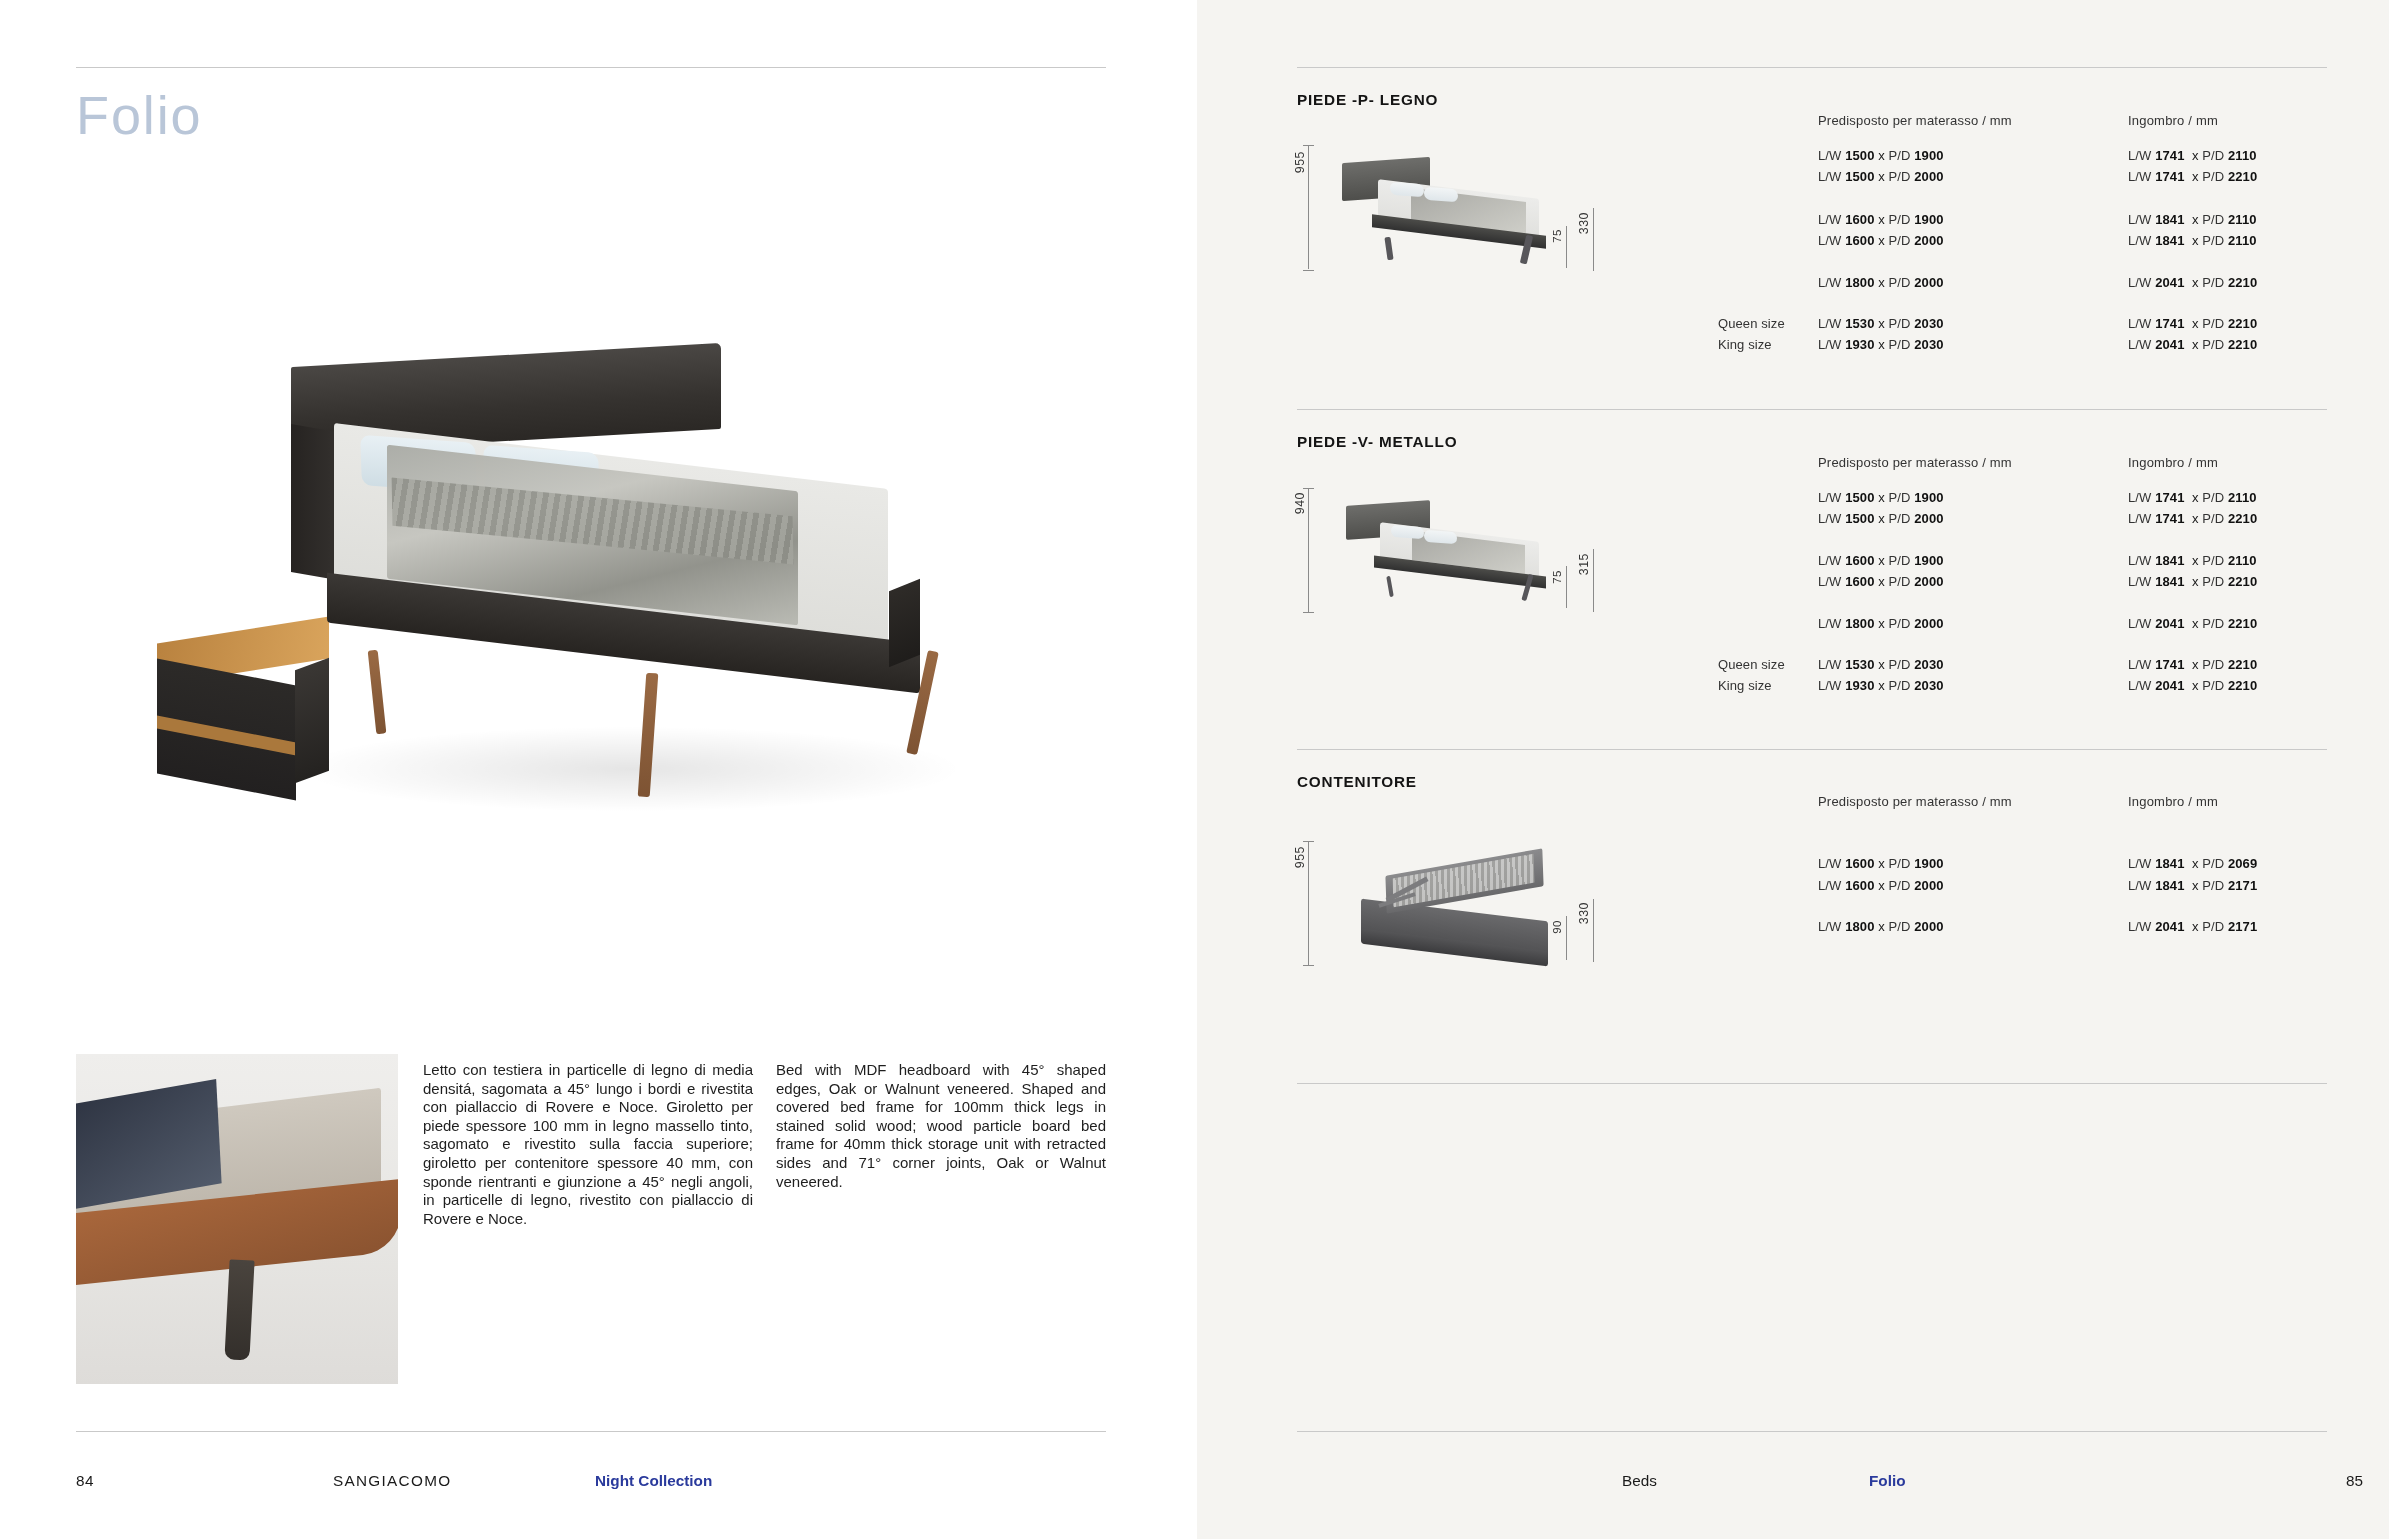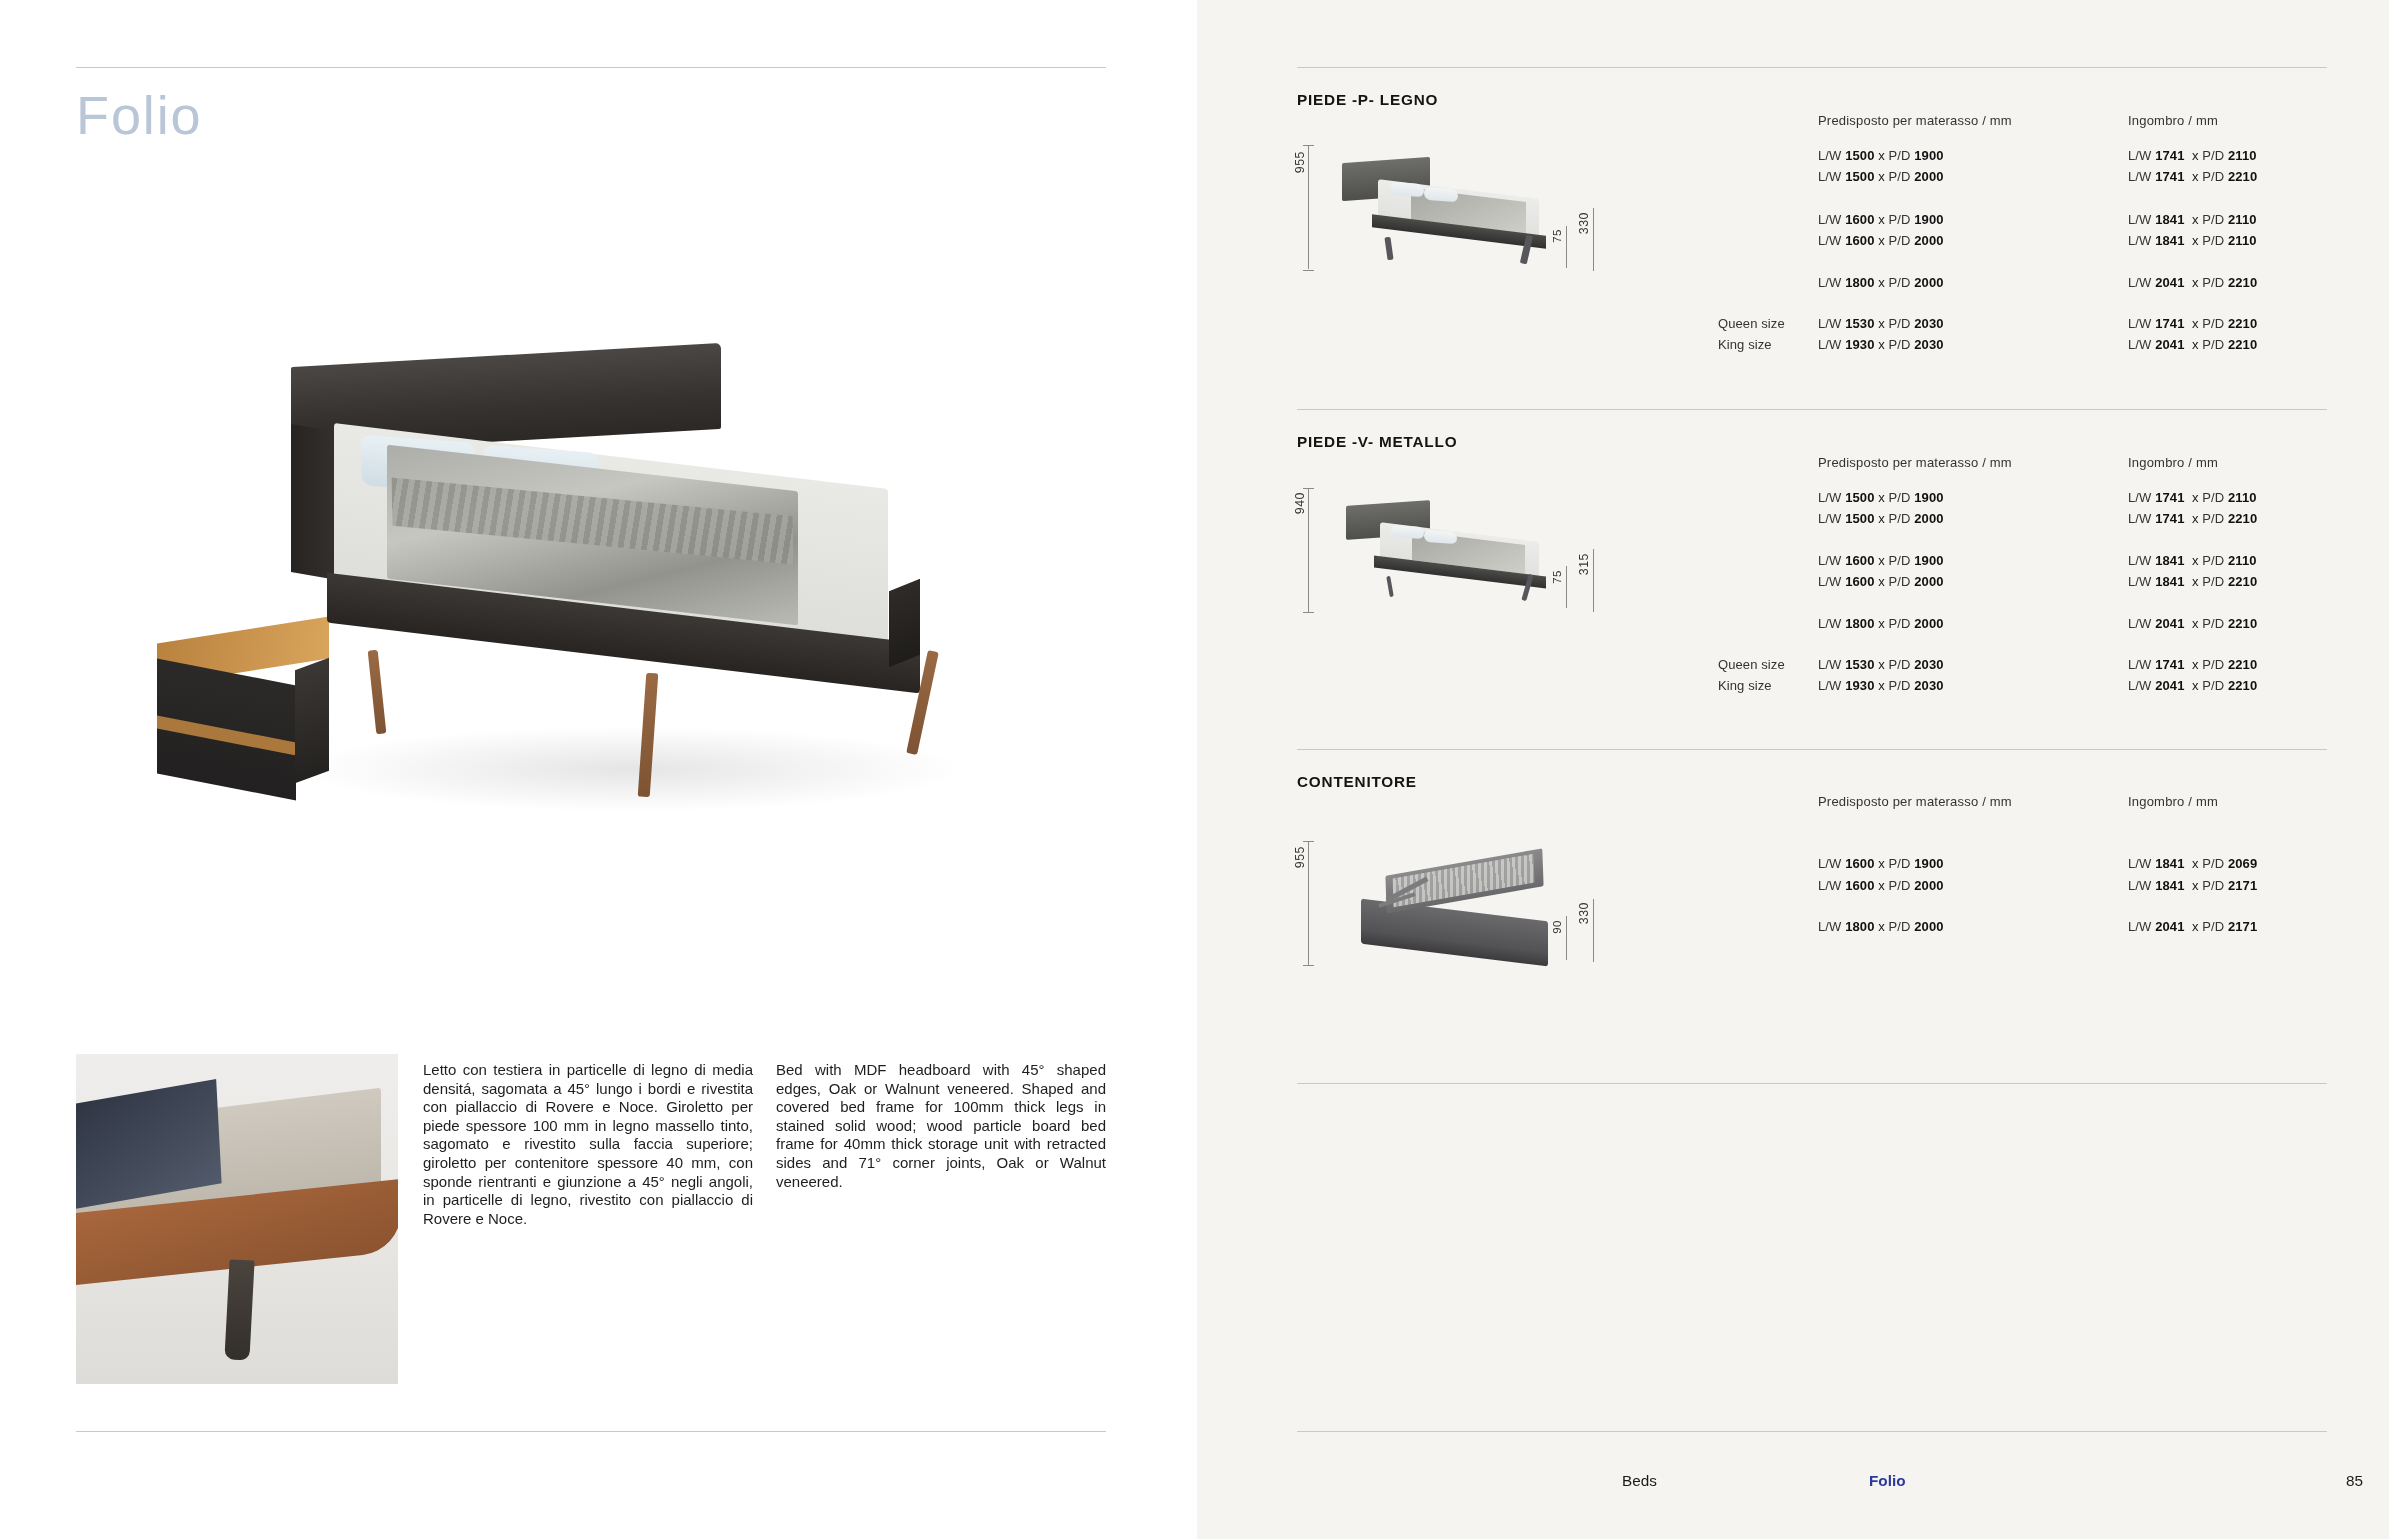--- a/index.html
+++ b/index.html
@@ -339,20 +339,25 @@
     <div class="desc desc-it">
       <p>Letto con testiera in particelle di legno di media densitá, sagomata  a 45° lungo i bordi e rivestita con piallaccio di Rovere e Noce.
 Giroletto per piede spessore 100 mm in legno massello tinto, sagomato e rivestito sulla faccia superiore; giroletto per contenitore spessore 40 mm, con sponde rientranti e giunzione a 45° negli angoli, in particelle di legno, rivestito con piallaccio di Rovere e Noce.</p>
     </div>
     <div class="desc desc-en">
       <p>Bed with MDF headboard with 45° shaped edges, Oak or Walnunt veneered. Shaped and covered bed frame for 100mm thick legs in stained solid wood; wood particle board bed frame for 40mm thick storage unit with retracted sides and 71° corner joints, Oak or Walnut veneered.</p>
     </div>
 
     <div class="rule" style="left:76px; top:1431px; width:1030px;"></div>
 
+    <div class="footer-left">
+      <div class="fl-page">84</div>
+      <div class="fl-brand">SANGIACOMO</div>
+      <div class="fl-collection">Night Collection</div>
+    </div>
   </div>
 
   <div class="page-right">
 
     <div class="rule" style="left:100px; top:67px; width:1030px;"></div>
     <div class="sec-title" style="left:100px; top:91px;">PIEDE -P- LEGNO</div>
 
     <div class="col-head" style="left:621px; top:113px;">Predisposto per materasso / mm</div>
     <div class="col-head" style="left:931px; top:113px;">Ingombro / mm</div>
 

